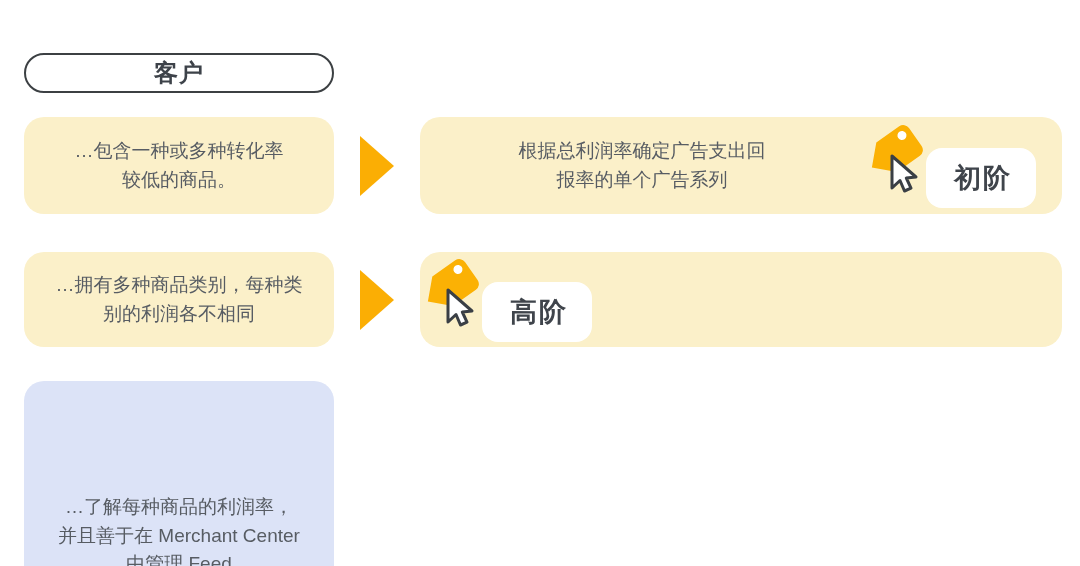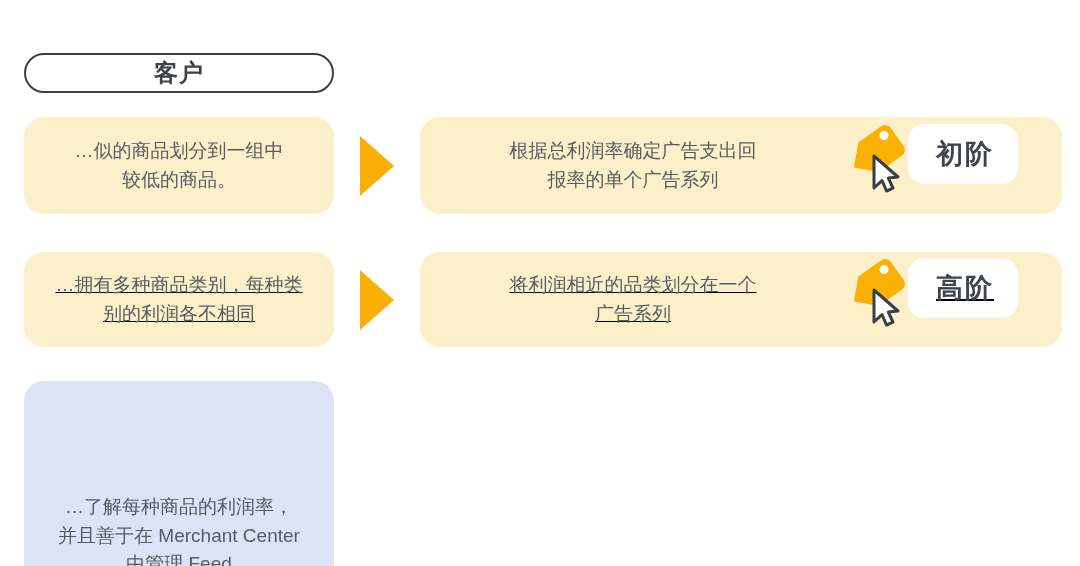--- a/index.html
+++ b/index.html
@@ -7,21 +7,21 @@
     position:relative;
     width:1080px;height:566px;
     background:#ffffff;
     font-family:"Liberation Sans","DejaVu Sans",sans-serif;
     overflow:hidden;
   }
   .table{position:absolute;left:24px;top:53px;width:1038px;}
   .row{display:flex;align-items:stretch;}
   .row-header{height:40px;margin-bottom:24px;gap:7px;}
   .row-1{height:97px;margin-bottom:38px;}
-  .row-2{height:95px;margin-bottom:34px;text-decoration:underline;}
+  .row-2{height:95px;margin-bottom:34px;}
   .row-3{height:95px;flex-direction:column;}
   .col-left{width:310px;flex:0 0 310px;}
   .col-mid{width:86px;flex:0 0 86px;display:flex;align-items:center;justify-content:center;}
   .col-right{width:642px;flex:0 0 642px;}
 
   .pill{
     box-sizing:border-box;height:40px;width:100%;
     background:#ffffff;border:2.5px solid #3c4043;border-radius:21px;
     display:flex;align-items:center;justify-content:center;
     font-size:24px;font-weight:700;color:#3d4249;letter-spacing:1px;
@@ -32,32 +32,32 @@
     border-radius:20px;
     display:flex;align-items:center;justify-content:center;
   }
   .row-yellow .box{background:#fbf0c9;}
   .row-blue  .box{background:#dce3f7;}
 
   .cust-text,.sol-text{
     white-space:pre-line;text-align:center;
     font-size:19px;line-height:1.5;color:#575c63;margin:0;
   }
-  .sol-box{justify-content:flex-start;padding-right:24px;}
+  .sol-box{justify-content:flex-start;}
   .sol-text{flex:1 1 auto;}
 
   .arrow{
     width:0;height:0;
     border-top:30px solid transparent;
     border-bottom:30px solid transparent;
     border-left:34px solid #fbae04;
   }
   .row-blue .arrow{border-left-color:#3f7bf2;}
 
-  .level{display:flex;align-items:flex-start;flex:0 0 auto;position:relative;margin-right:20px;}
+  .level{display:flex;align-items:flex-end;flex:0 0 auto;position:relative;margin-right:26px;}
   .tag-cursor{position:relative;z-index:2;margin-right:-16px;flex:0 0 auto;}
   .tag-body{fill:#fbb104;}
   .row-blue .tag-body{fill:#3b76f0;}
   .badge{
     position:relative;z-index:1;
     background:#ffffff;border-radius:16px;
     padding:12px 24px 12px 28px;
     font-size:27px;font-weight:700;color:#3f444b;letter-spacing:2px;
     white-space:nowrap;
   }
@@ -73,21 +73,21 @@
         <div class="pill">
           <span>客户</span>
         </div>
       </div>
       <div class="col-mid"></div>
     </div>
 
     <div class="row row-1 row-yellow">
       <div class="col-left">
         <div class="box">
-          <p class="cust-text">…似的商品划分到一组中
+          <p class="cust-text">…包含一种或多种转化率
 较低的商品。</p>
         </div>
       </div>
       <div class="col-mid">
         <div class="arrow"></div>
       </div>
       <div class="col-right">
         <div class="box sol-box">
           <p class="sol-text">根据总利润率确定广告支出回
 报率的单个广告系列</p>
@@ -112,22 +112,20 @@
         <div class="box">
           <p class="cust-text">…拥有多种商品类别，每种类
 别的利润各不相同</p>
         </div>
       </div>
       <div class="col-mid">
         <div class="arrow"></div>
       </div>
       <div class="col-right">
         <div class="box sol-box">
-          <p class="sol-text">将利润相近的品类划分在一个
-广告系列</p>
           <div class="level">
             <svg class="tag-cursor" width="78" height="84" viewBox="0 0 78 84">
               <g transform="rotate(-35 30 28)">
                 <path class="tag-body" d="M3 28 L21 10 H49 a7 7 0 0 1 7 7 v22 a7 7 0 0 1 -7 7 H21 Z"></path>
                 <circle cx="46" cy="19" r="4.5" fill="#ffffff"></circle>
               </g>
               <g transform="translate(24,30)">
                 <path d="M4 2 L4 34 L12 26.5 L16.5 37 L23 34.2 L18.3 24 L28 23 Z" fill="#ffffff" stroke="#3a3f45" stroke-width="3" stroke-linejoin="round" stroke-linecap="round"></path>
               </g>
             </svg>

